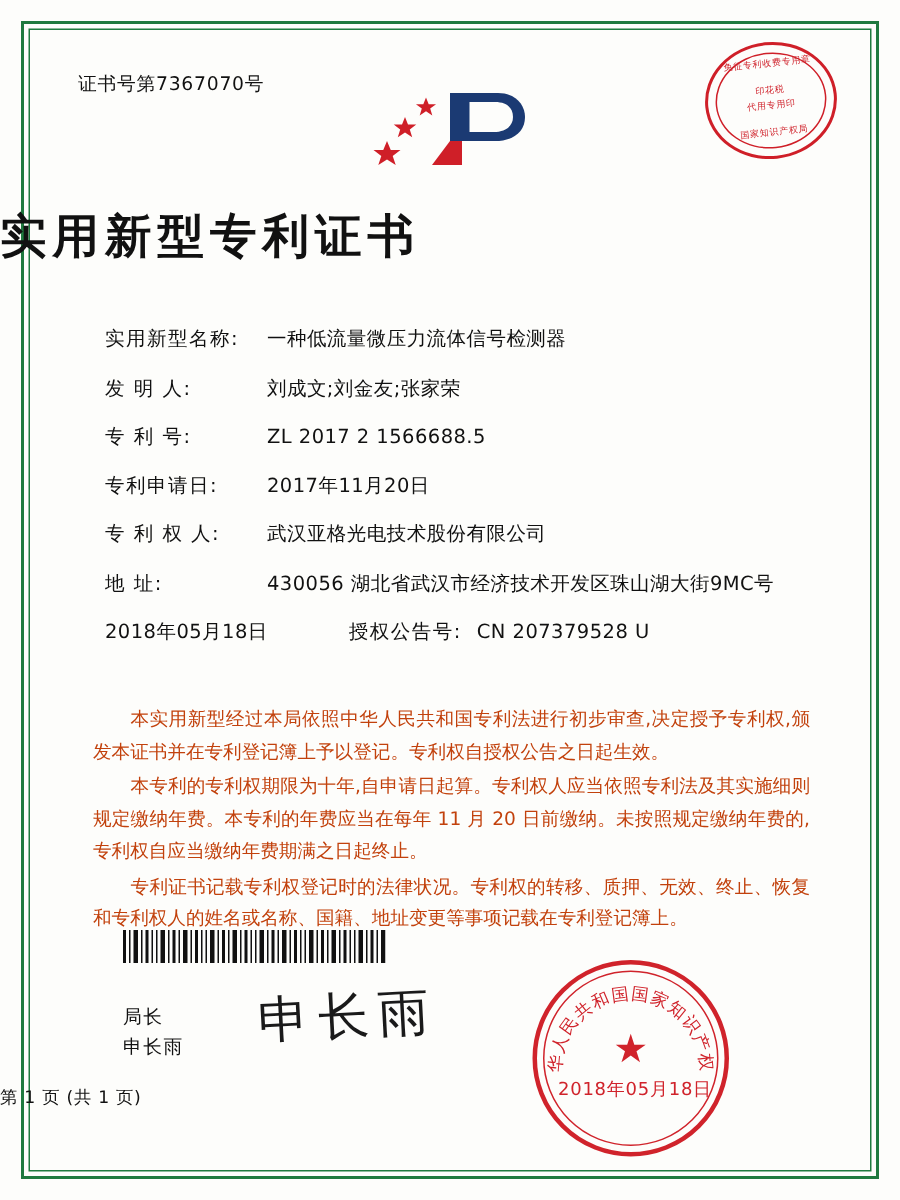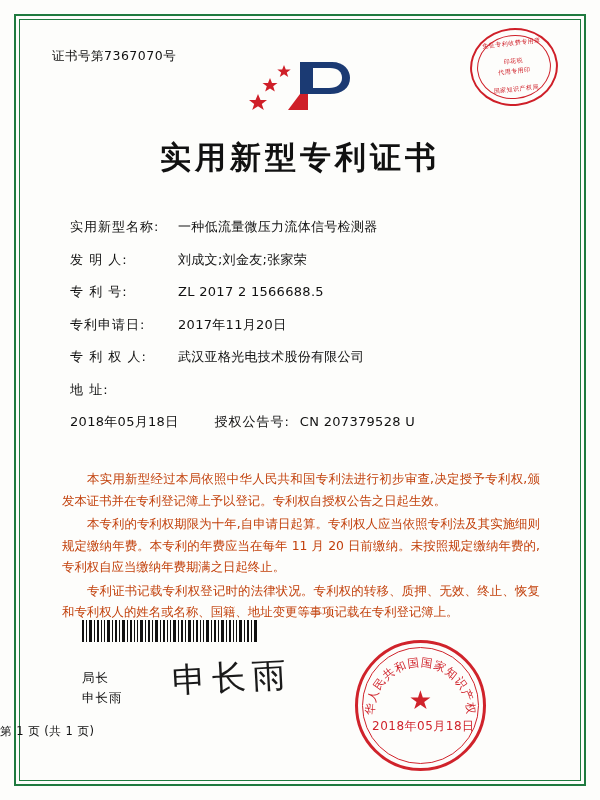--- a/index.html
+++ b/index.html
@@ -92,21 +92,21 @@
     width: 120px;
     height: 72px;
   }
 
   
   .title {
     position: absolute;
     left: 0;
     right: 0;
     top: 137px;
-    text-align: center;
+    text-align: left;
     font-size: 31px;
     font-weight: bold;
     letter-spacing: 4px;
     color: #111;
     font-family: "DejaVu Sans", "Liberation Sans", sans-serif;
   }
 
   
   .fields {
     position: absolute;
@@ -133,21 +133,21 @@
     letter-spacing: 0.3px;
   }
   .row .val2 {
     flex: 0 0 auto;
     color: #111;
     letter-spacing: 0.3px;
   }
   .row .lbl2 {
     flex: 0 0 auto;
     letter-spacing: 1px;
-    margin-left: 36px;
+    margin-left: 54px;
     margin-right: 10px;
   }
 
   
   .body-text {
     position: absolute;
     left: 62px;
     top: 468px;
     width: 478px;
     font-size: 12.4px;
@@ -307,20 +307,21 @@
       <span class="val">2017年11月20日</span>
     </div>
 
     <div class="row">
       <span class="lbl">专 利 权 人:</span>
       <span class="val">武汉亚格光电技术股份有限公司</span>
     </div>
 
     <div class="row">
       <span class="lbl">地 址:</span>
+      <span class="val">430056 湖北省武汉市经济技术开发区珠山湖大街9MC号</span>
     </div>
 
     <div class="row">
       <span class="val2">2018年05月18日</span>
       <span class="lbl2">授权公告号:</span>
       <span class="val2">CN 207379528 U</span>
     </div>
 
   </div>
 

